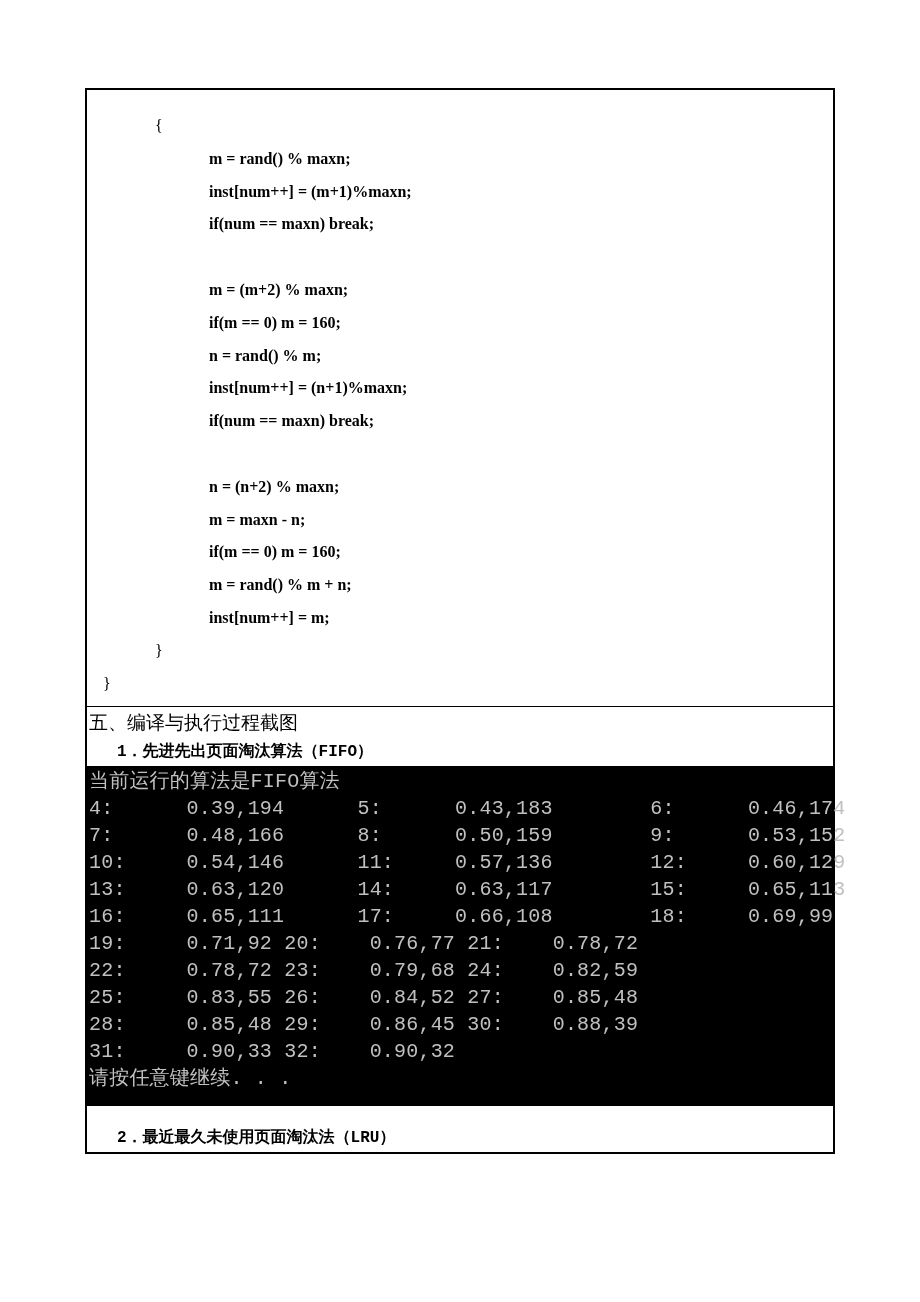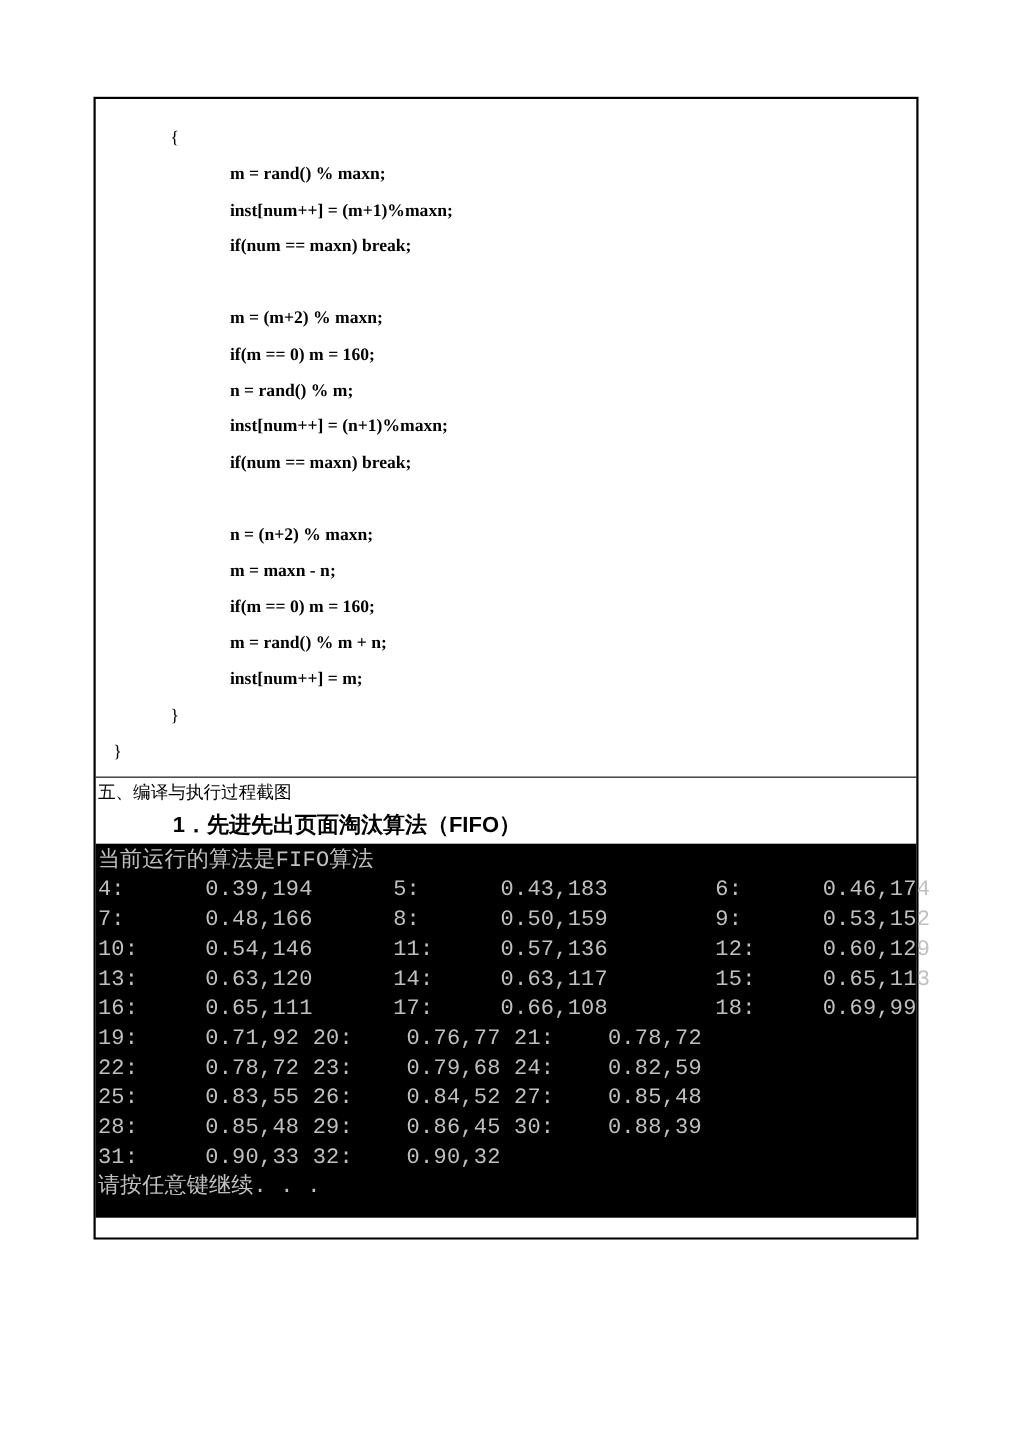--- a/index.html
+++ b/index.html
@@ -25,31 +25,30 @@
   }
   .code-block .l1 { padding-left: 58px; }
   .code-block .l2 { padding-left: 112px; font-weight: bold; }
   .code-block .l0 { padding-left: 6px; }
   .section-divider {
     border-top: 1px solid #000;
     margin: 0;
   }
   .section-heading {
     font-family: SimSun, serif;
-    font-size: 16px;
+    font-size: 19px;
     padding: 2px 2px 0 2px;
     line-height: 1.5;
   }
   .subheading {
-    font-family: Liberation Sans, sans-serif;
-    font-size: 20px;
+    font-family: Liberation Mono, monospace;
+    font-size: 16px;
     font-weight: bold;
     padding: 2px 2px 2px 30px;
     line-height: 1.5;
-    margin-left: 40px;
   }
   .terminal {
     background: #000;
     color: #c0c0c0;
     font-family: "Courier New", SimSun, monospace;
     font-size: 20px;
     line-height: 1.35;
     padding: 2px 2px 14px 2px;
     white-space: pre;
     letter-spacing: 0.2px;
@@ -79,14 +78,15 @@
 16:     0.65,111      17:     0.66,108        18:     0.69,99
 19:     0.71,92 20:    0.76,77 21:    0.78,72
 22:     0.78,72 23:    0.79,68 24:    0.82,59
 25:     0.83,55 26:    0.84,52 27:    0.85,48
 28:     0.85,48 29:    0.86,45 30:    0.88,39
 31:     0.90,33 32:    0.90,32 
 请按任意键继续. . .</div>
 
   <div class="after-term-space"></div>
 
+  <div class="subheading">2．最近最久未使用页面淘汰法（LRU）</div>
 
 </div>
 
 </body></html>

